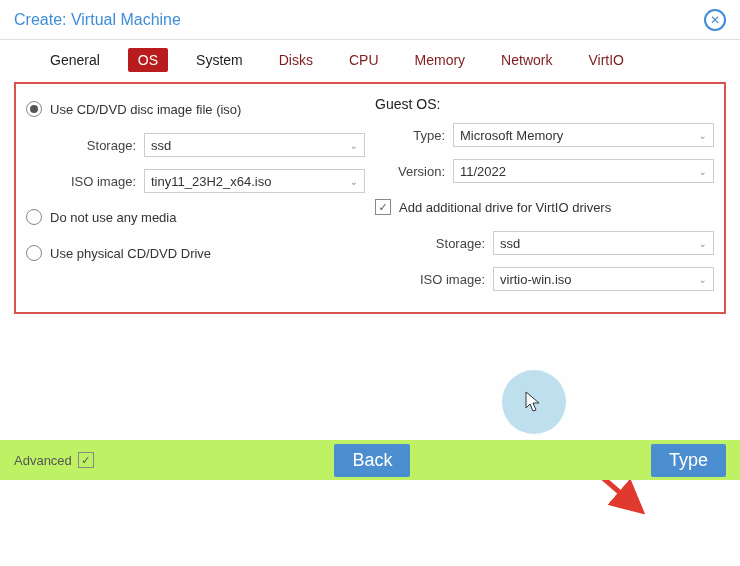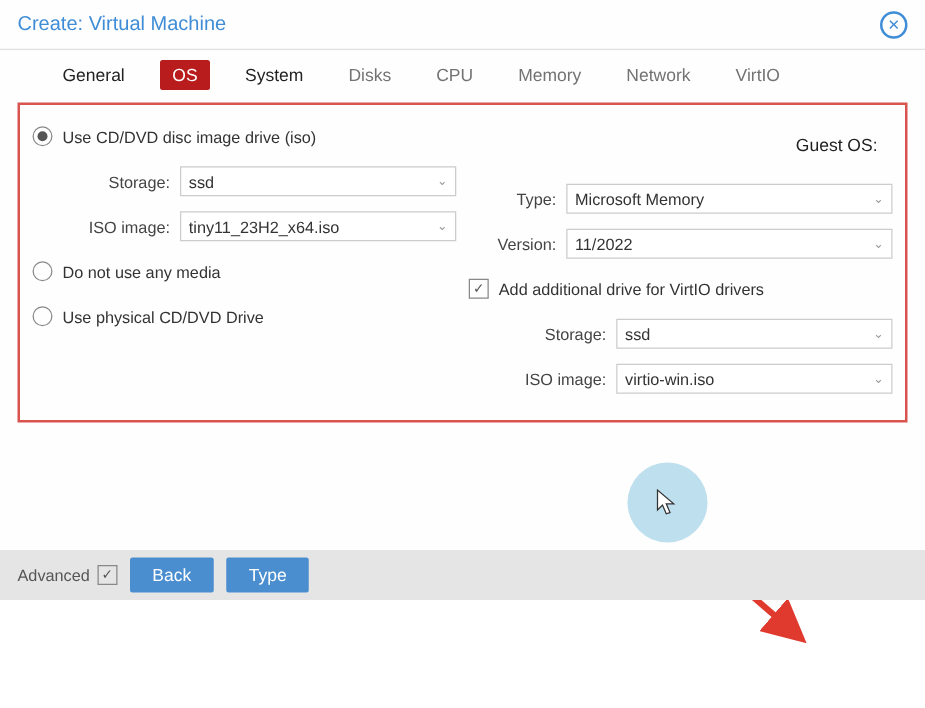--- a/index.html
+++ b/index.html
@@ -53,21 +53,21 @@
     font-size: 14px;
     margin-left: 22px;
   }
   .tab { color: #555; cursor: pointer; padding: 4px 8px; }
   .tab.active {
     background: #b91c1c;
     color: #fff;
     border-radius: 2px;
     padding: 4px 10px;
   }
-  .tab.disabled { color: #737373; cursor: default; }
+  .tab.disabled { color: #7f1d1d; cursor: default; }
   .tab.strong { color: #222; }
 
   .panel-wrap {
     margin: 0 14px;
     border: 2px solid #d9534f;
     padding: 12px 10px 20px 10px;
     box-sizing: border-box;
     display: flex;
     gap: 10px;
   }
@@ -120,44 +120,44 @@
     box-sizing: border-box;
     color: #333;
   }
   .field .chev {
     position: absolute;
     right: 6px;
     color: #999;
     font-size: 10px;
   }
   .col h4 {
-    margin: 12px; font-weight: normal; font-size: 14px; color: #222; text-align: right;
+    margin: 0; font-weight: normal; font-size: 14px; color: #222;
   }
 
   .footer {
     position: absolute;
     left: 0; right: 0; bottom: 0;
     height: 40px;
-    background: #e5e5e5;
-    display: flex;
-    align-items: center;
-    justify-content: flex-start;
+    background: #bef264;
+    display: flex;
+    align-items: center;
+    justify-content: space-between;
     gap: 10px;
     padding: 0 14px;
     box-sizing: border-box;
   }
   .footer .adv {
     display: flex; align-items: center; gap: 6px; color: #555; font-size: 13px;
   }
   .btn {
     background: #4a8ecf;
     color: #fff;
     border-radius: 2px;
     padding: 6px 18px;
-    font-size: 14px;
+    font-size: 18px;
     cursor: pointer;
   }
 
   
   .highlight-circle {
     position: absolute;
     width: 64px; height: 64px;
     background: #b7dcec;
     border-radius: 50%;
     left: 502px; top: 370px;
@@ -196,21 +196,21 @@
     <div class="tab disabled">Network</div>
     <div class="tab disabled">VirtIO</div>
   </div>
 
   <div class="panel-wrap">
 
     <div class="col">
 
       <div class="row radio">
         <span class="radiocircle on"></span>
-        <span>Use CD/DVD disc image drive (iso)</span>
+        <span>Use CD/DVD disc image file (iso)</span>
       </div>
 
       <div class="row">
         <div class="label">Storage:</div>
         <div class="field">
           <span>ssd</span>
           <span class="chev">⌄</span>
         </div>
       </div>
 

